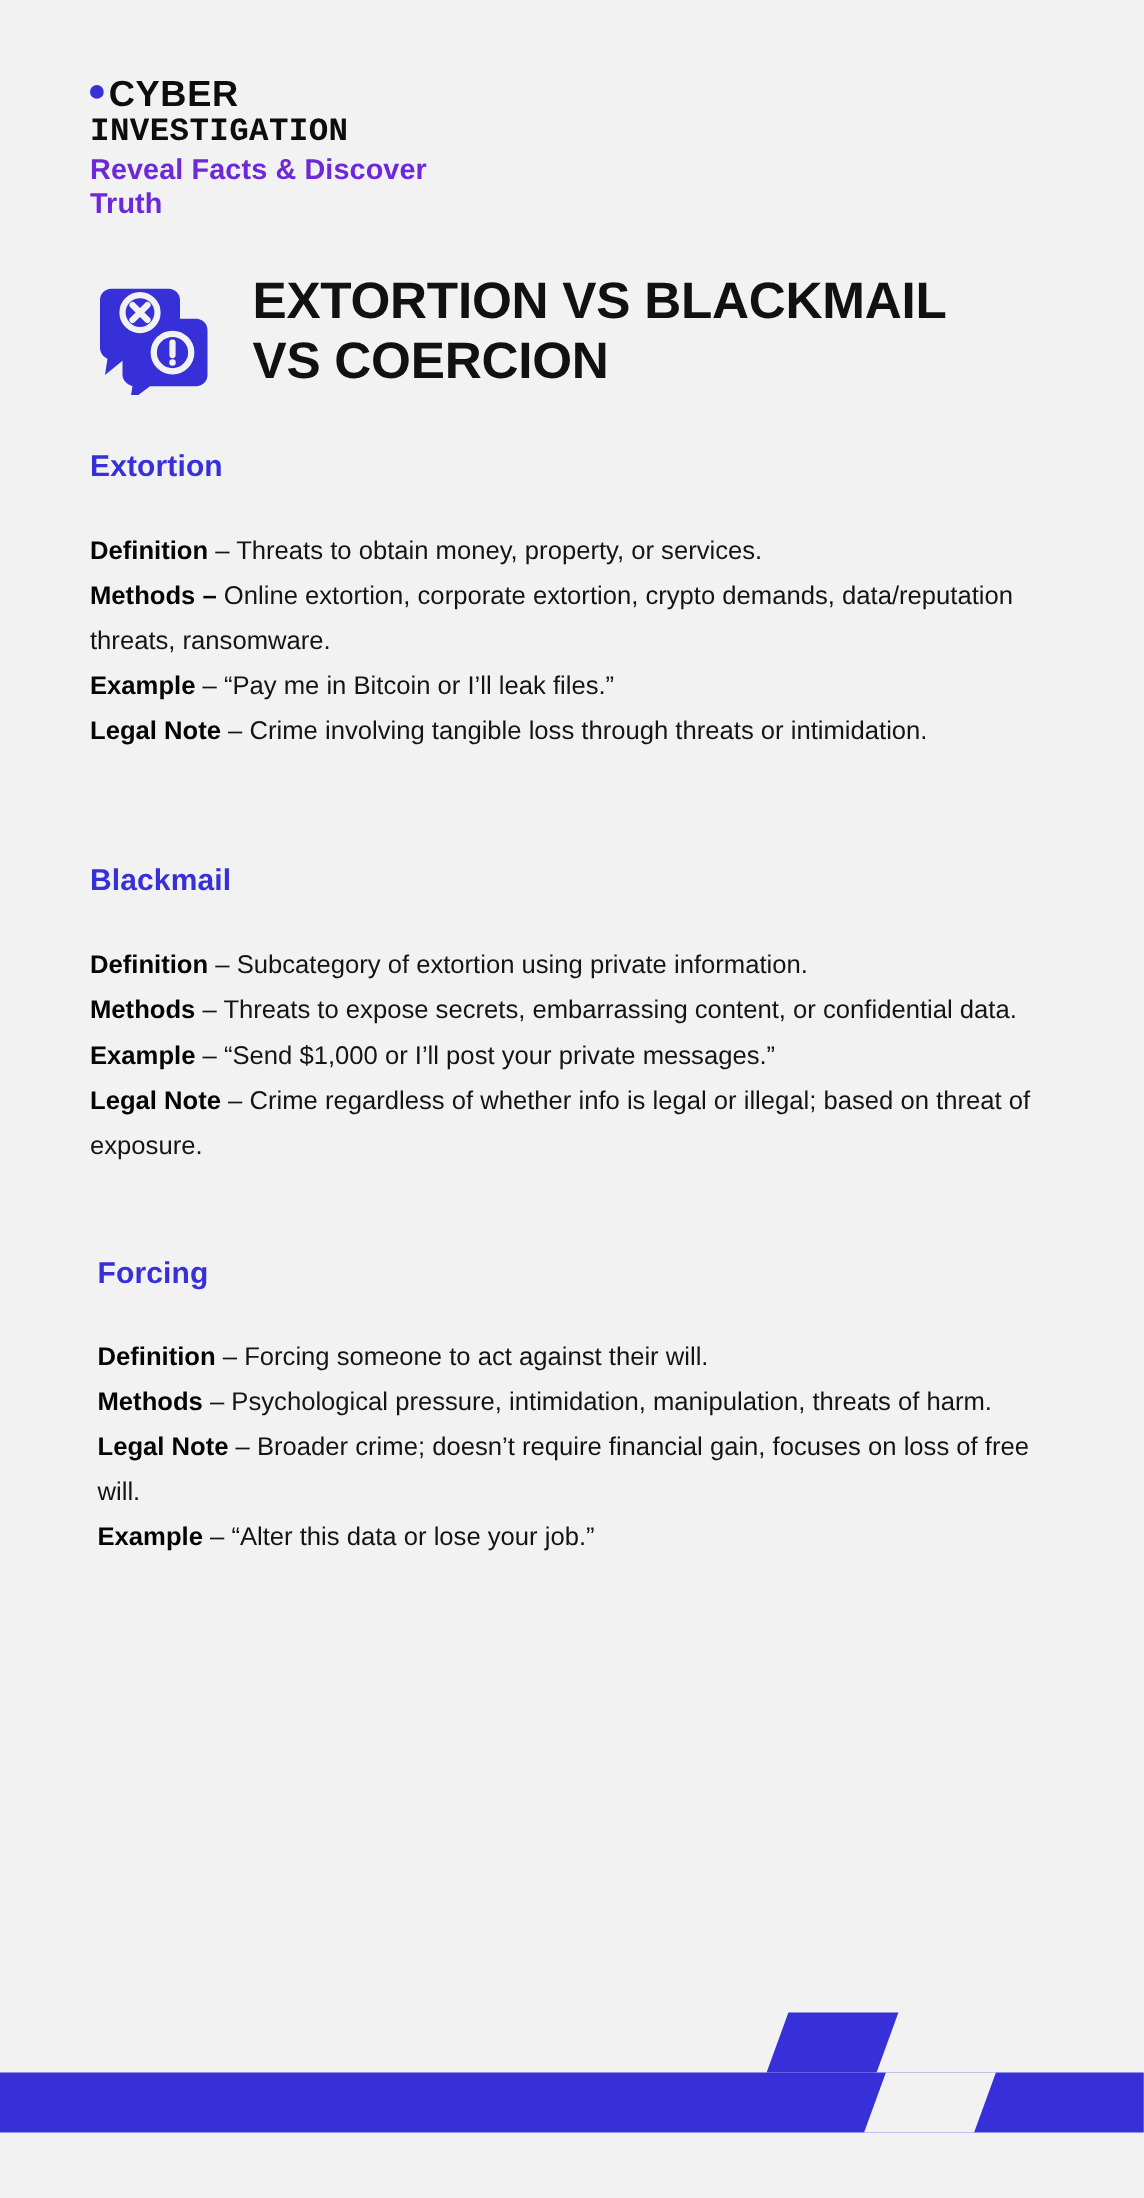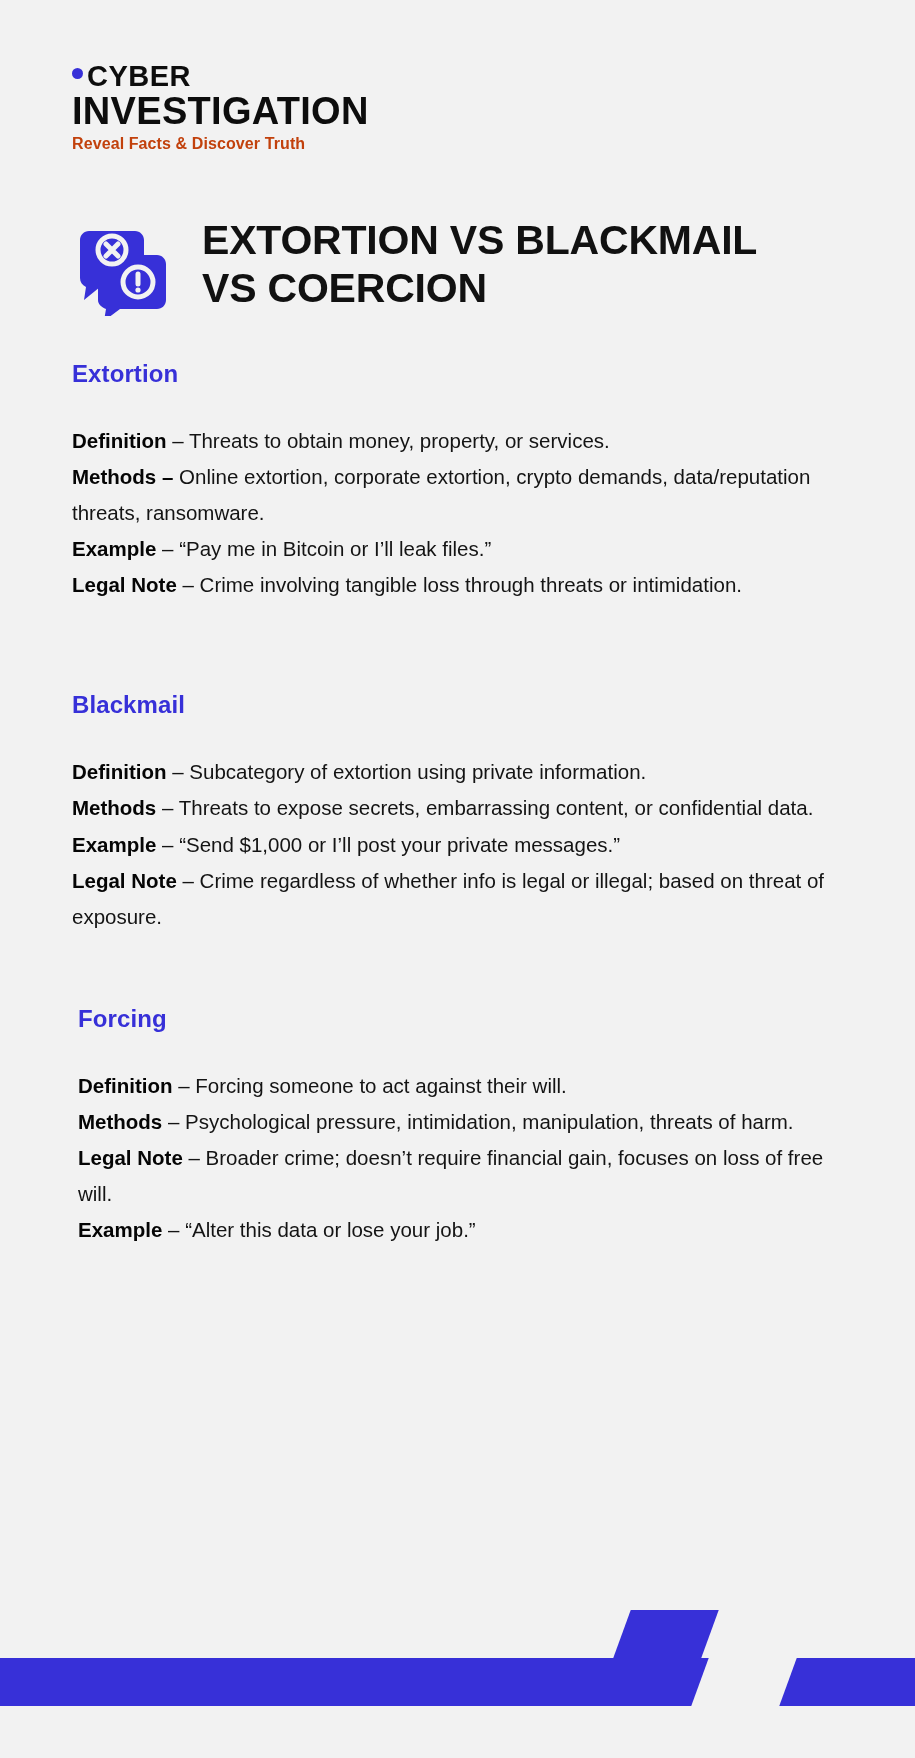--- a/index.html
+++ b/index.html
@@ -46,31 +46,32 @@
     flex: 0 0 auto;
   }
   .logo-word1 {
     font-size: 29px;
     font-weight: 800;
     letter-spacing: 0.5px;
     color: #0d0d0d;
     font-stretch: condensed;
   }
   .logo-word2 {
-    font-size: 38px;
+    font-size: 26px;
     font-weight: 800;
     letter-spacing: 0.3px;
     color: #0d0d0d;
     line-height: 1.05;
     margin-top: 1px;
+    font-family: Liberation Mono, monospace;
   }
   .logo-tagline {
-    font-size: 16px;
+    font-size: 23px;
     font-weight: 600;
-    color: #c2410c;
+    color: #6d28d9;
     letter-spacing: 0.1px;
     margin-top: 3px;
   }
 
   
   .header {
     position: absolute;
     left: 72px;
     top: 190px;
     width: 780px;

